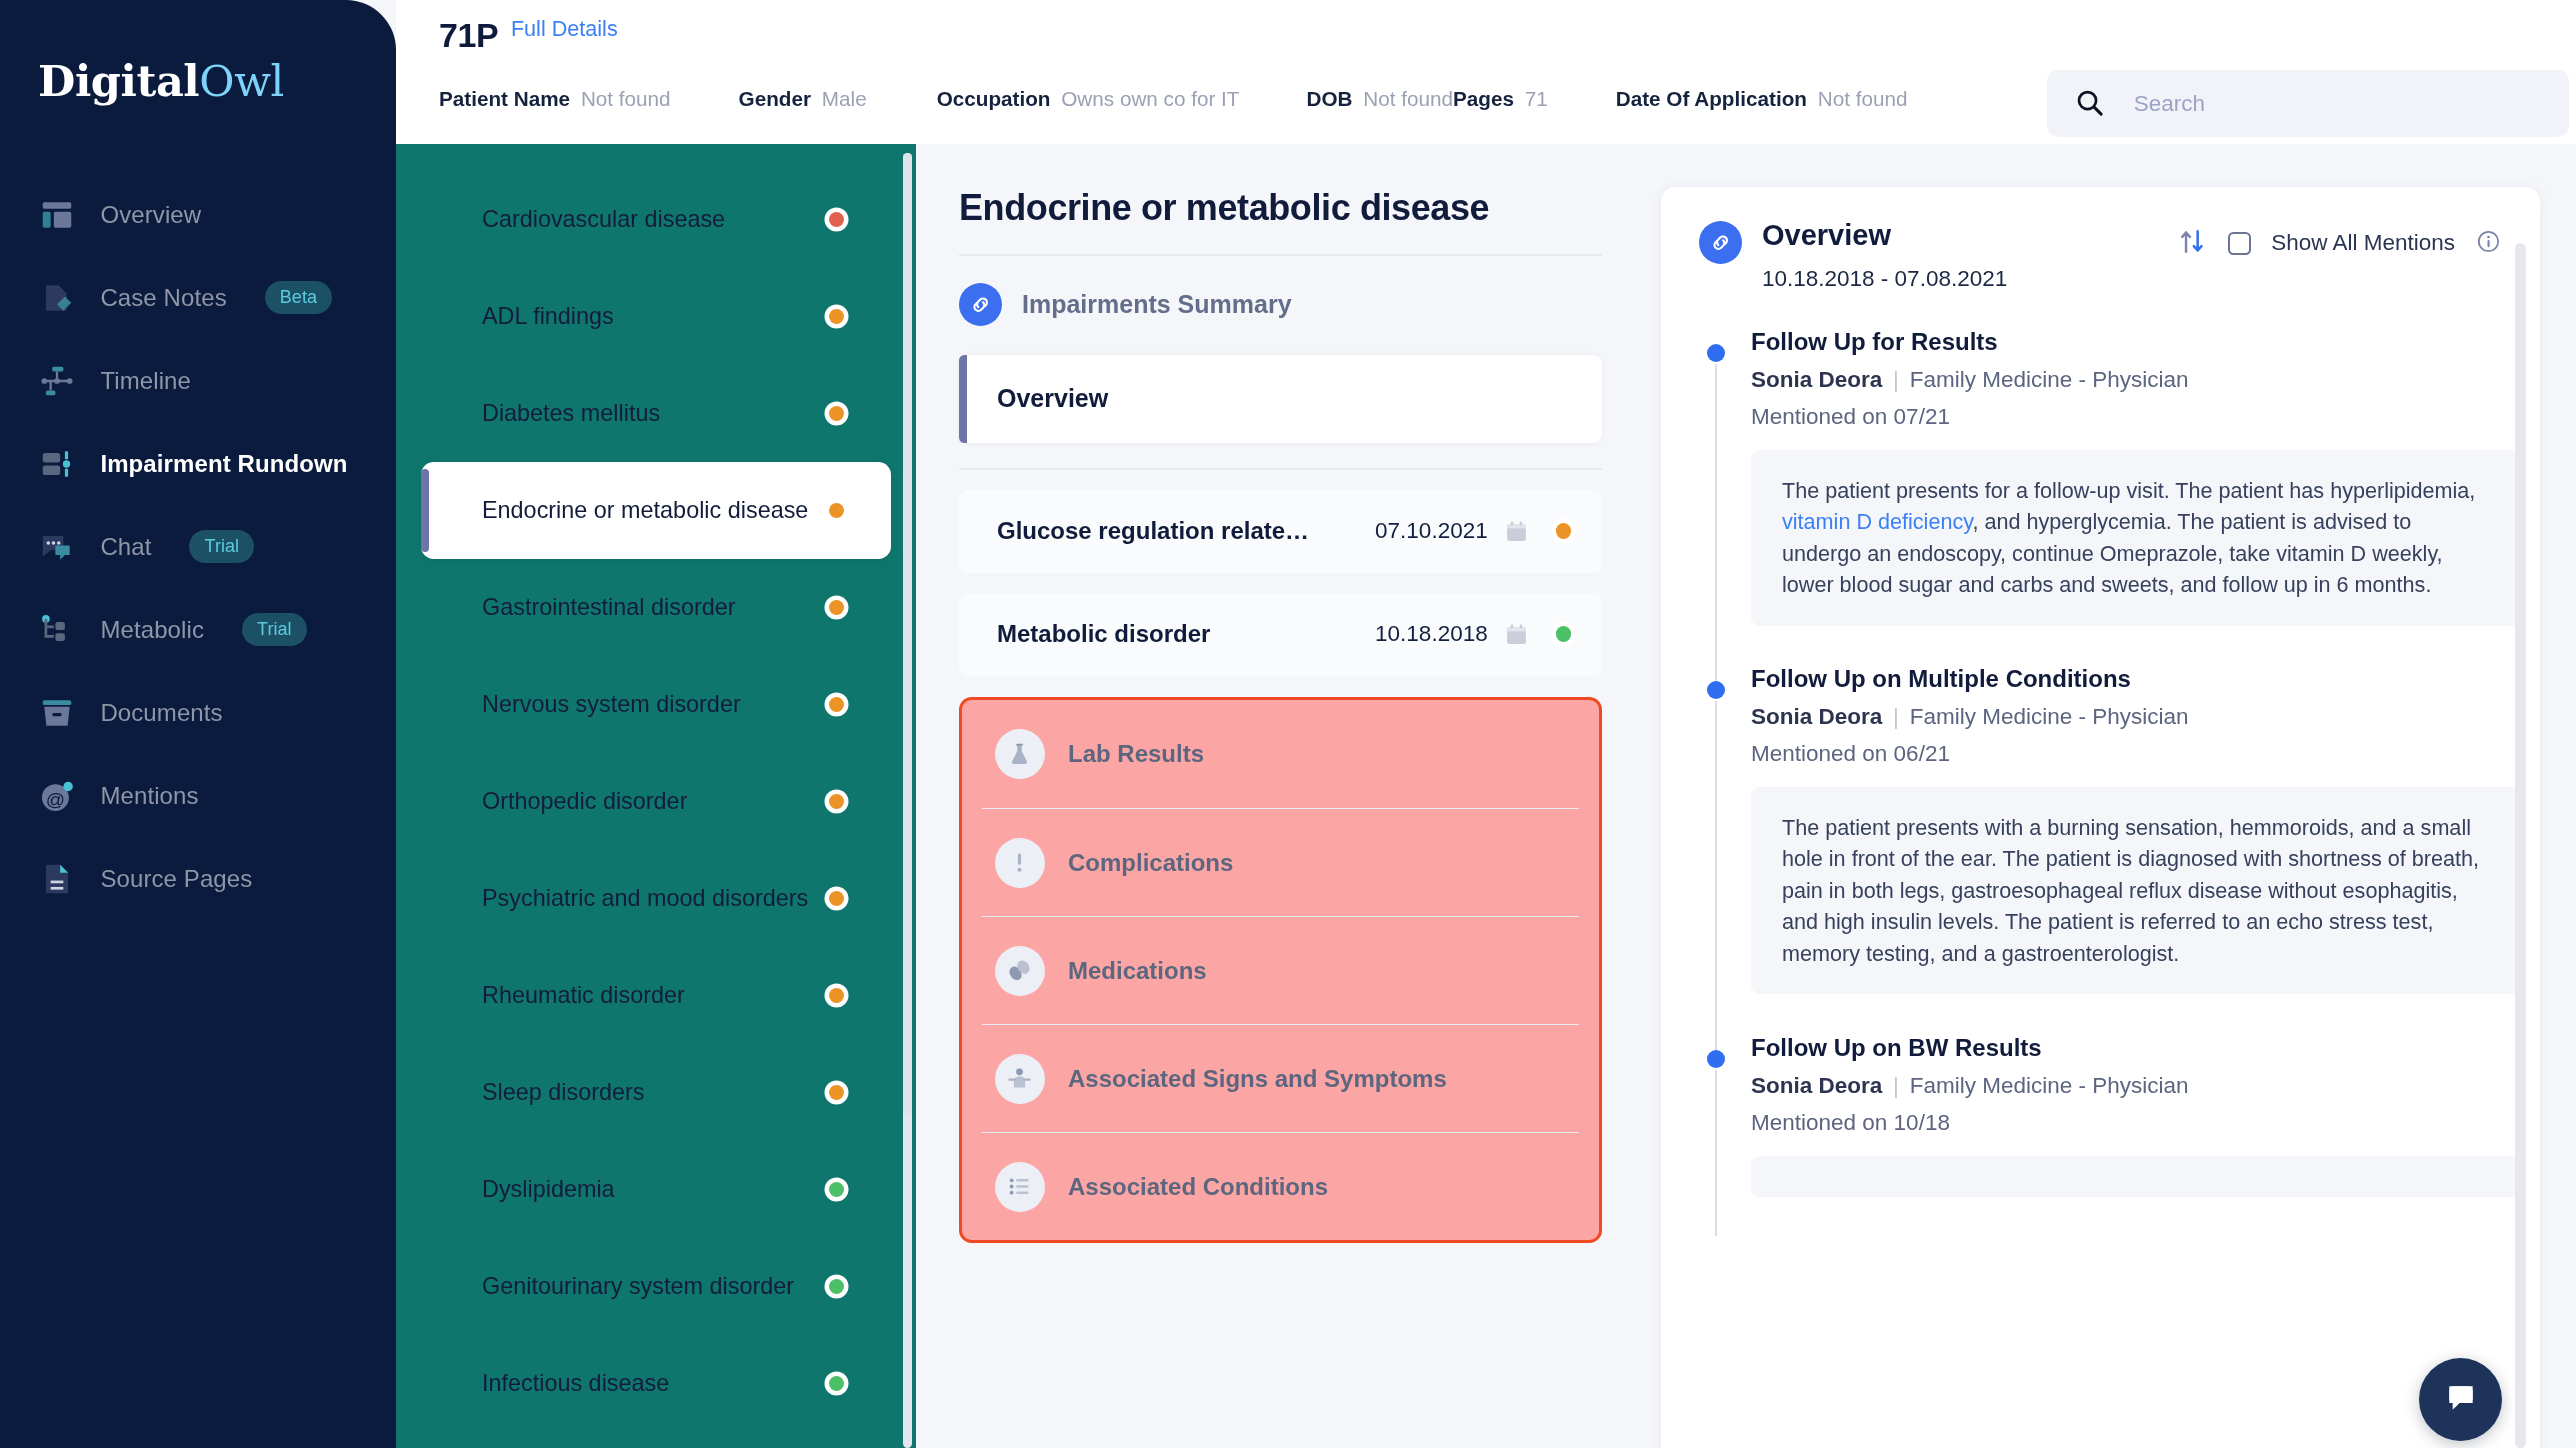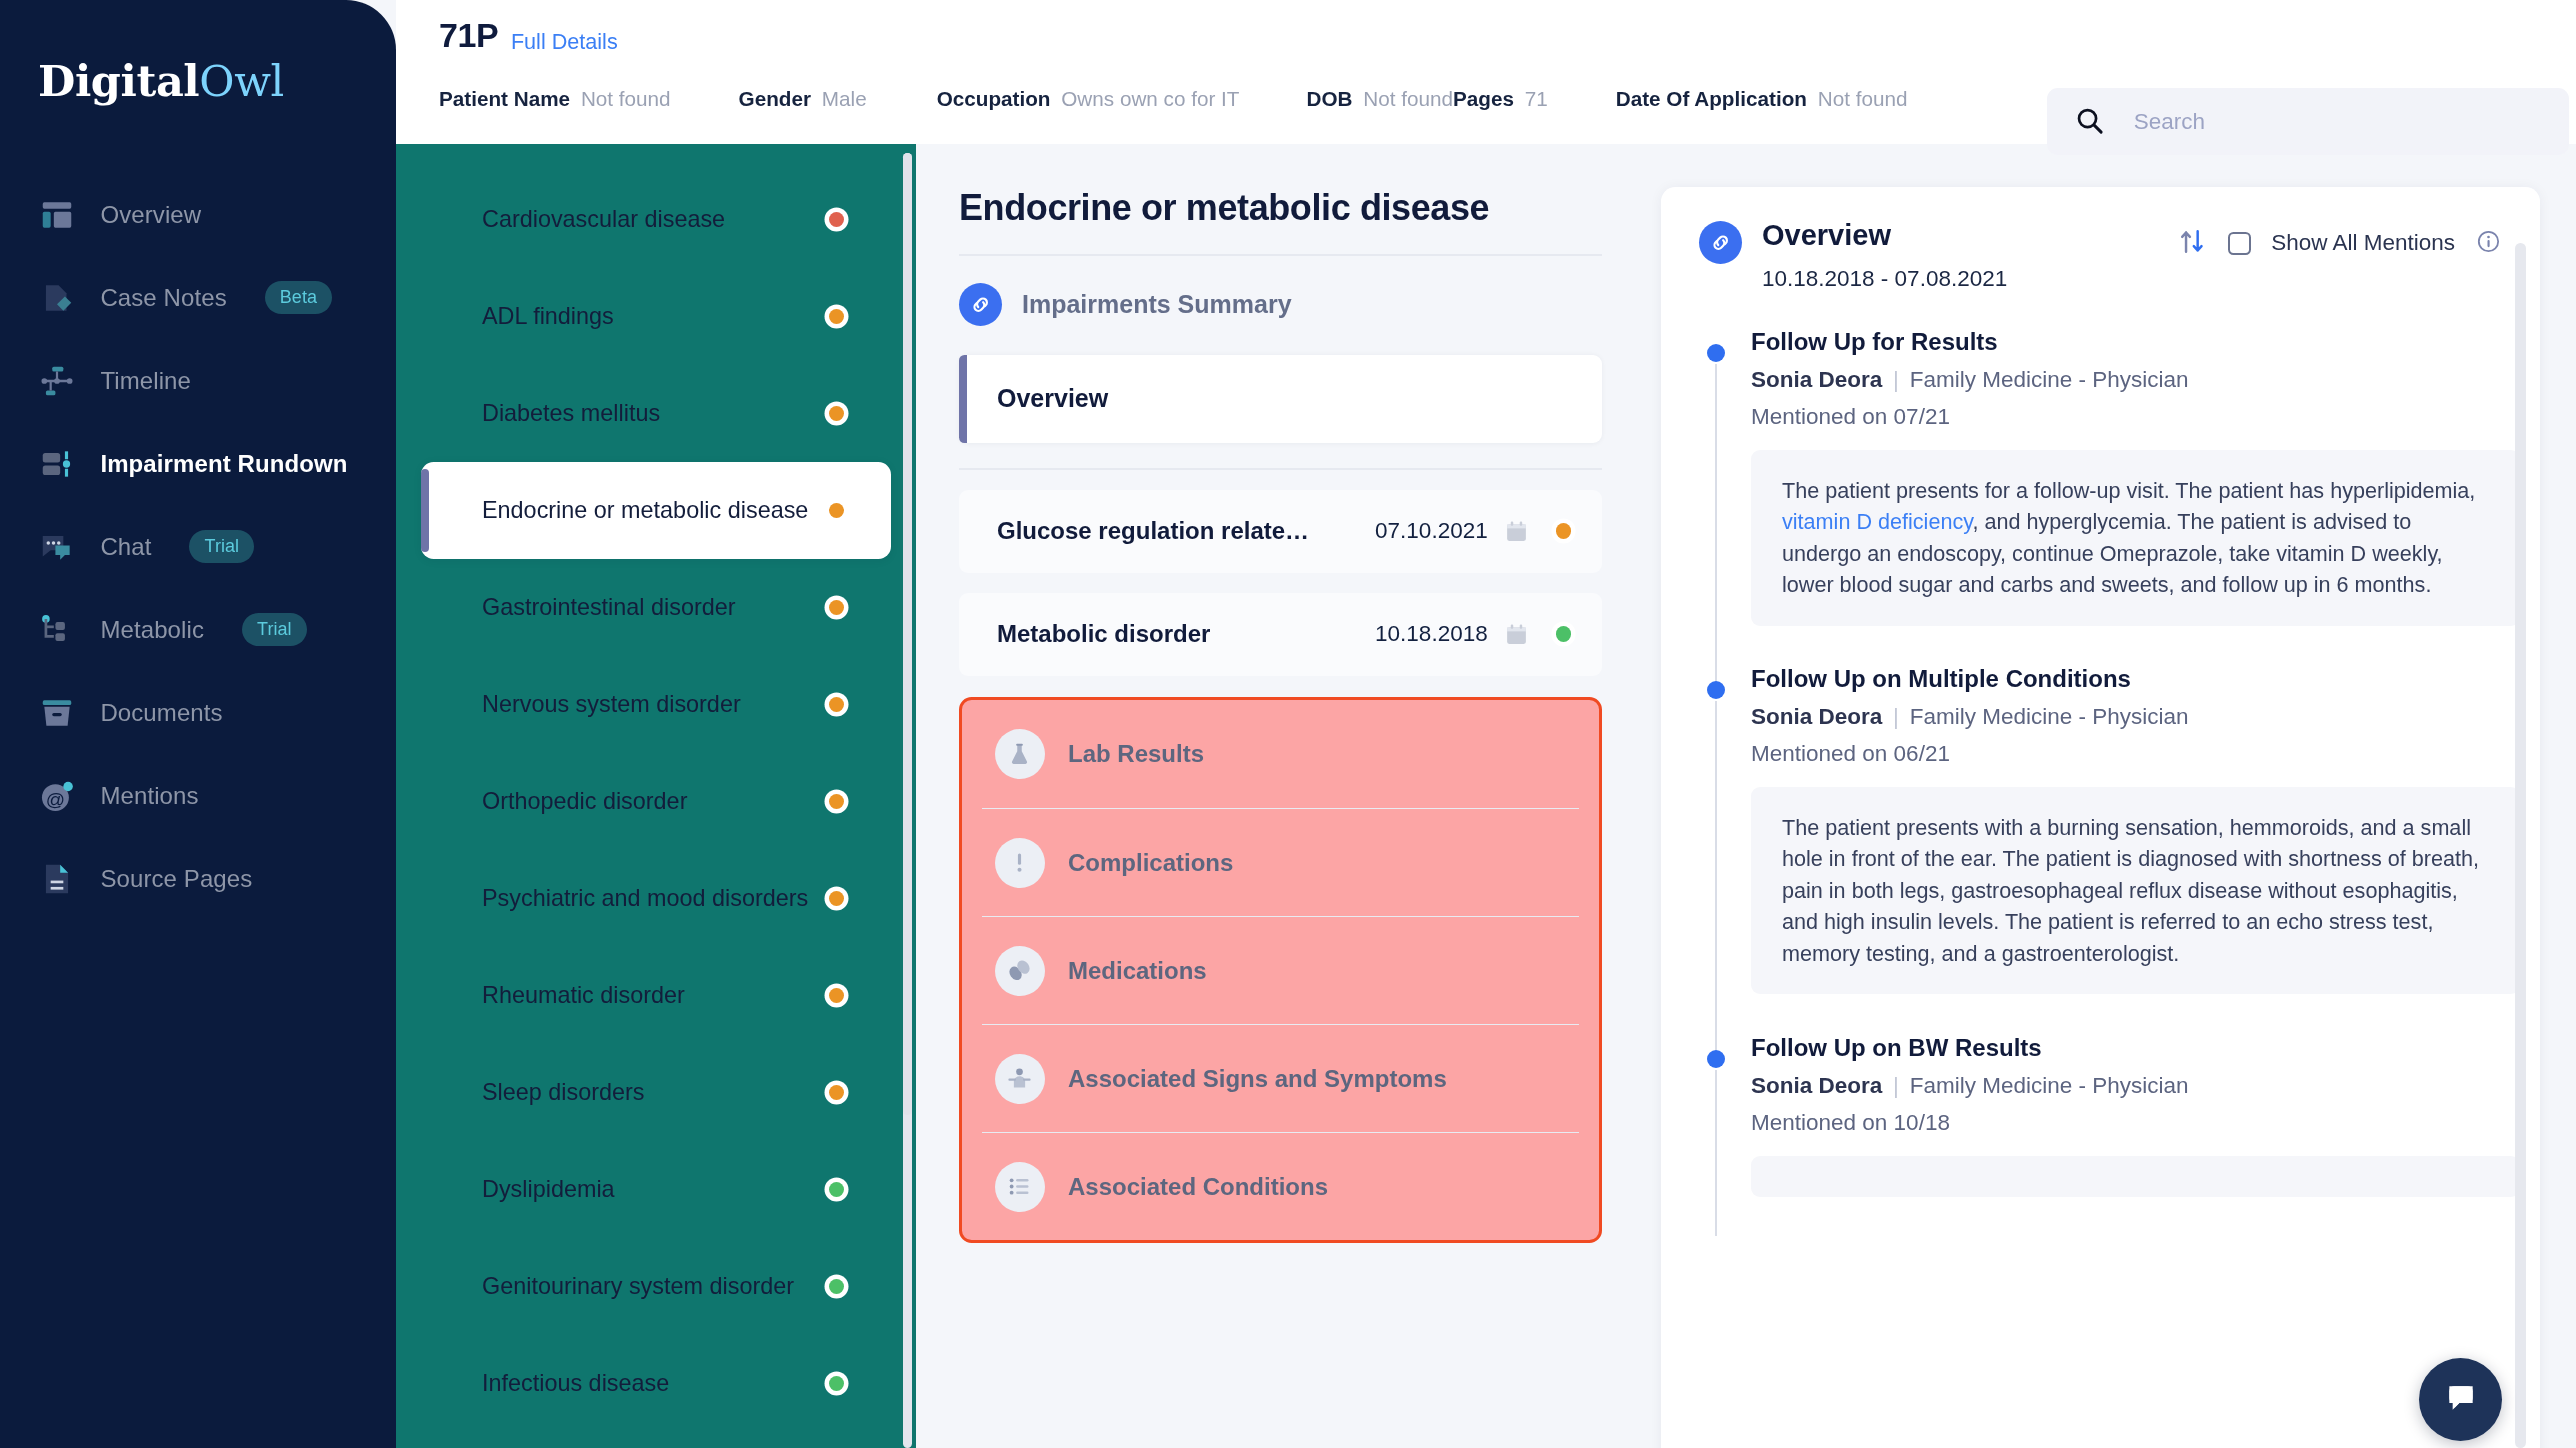--- a/index.html
+++ b/index.html
@@ -35,34 +35,34 @@
   .nav-item.active .nav-label { color: #ffffff; font-weight: 600; }
   .pill {
     margin-left: 14.4px; background: #1c5165; color: #5ccbdd;
     font-size: 18px; padding: 6.3px 15.3px; border-radius: 20px; font-weight: 500;
   }
 
   
   .main { flex: 1; height: 1448px; display: flex; flex-direction: column; background: #ffffff; }
 
   .topbar { background: #ffffff; padding: 0 0 0 43px; flex: 0 0 144px; position: relative; }
-  .title-row { display: flex; align-items: flex-end; gap: 12.6px; padding-top: 16px; }
+  .title-row { display: flex; align-items: flex-start; gap: 12.6px; padding-top: 16px; }
   .case-id { font-size: 34px; font-weight: 700; color: #0f1b3d; letter-spacing: -0.4px; }
   .full-details { font-size: 21.6px; color: #3b7ff5; cursor: pointer; }
 
   .meta-row { display: flex; align-items: center; gap: 0; margin-top: 32px; }
   .meta { display: flex; align-items: baseline; gap: 10.8px; }
   .meta-k { font-size: 20.7px; font-weight: 700; color: #16233f; white-space: nowrap; }
   .meta-v { font-size: 20.7px; color: #9aa1b3; white-space: nowrap; }
   .m1 { margin-right: 68px; } .m2 { margin-right: 70px; }
   .m3 { margin-right: 67px; } .m4 { }
   .m5 { margin-right: 68px; }
 
   .searchbox {
-    position: absolute; right: 7.2px; top: 88px;
+    position: absolute; right: 7.2px; top: 70px;
     width: 522px; height: 67px; background: #f2f3f9; border-radius: 10.8px;
     display: flex; align-items: center; padding: 0 27px; gap: 29px;
   }
   .search-input {
     border: none; outline: none; background: transparent;
     font-size: 22.5px; color: #1a2340; font-family: "Liberation Sans", sans-serif; width: 378px;
   }
   .search-input::placeholder { color: #9ca3c4; }
 
   .body { flex: 1; display: flex; min-height: 0; }

